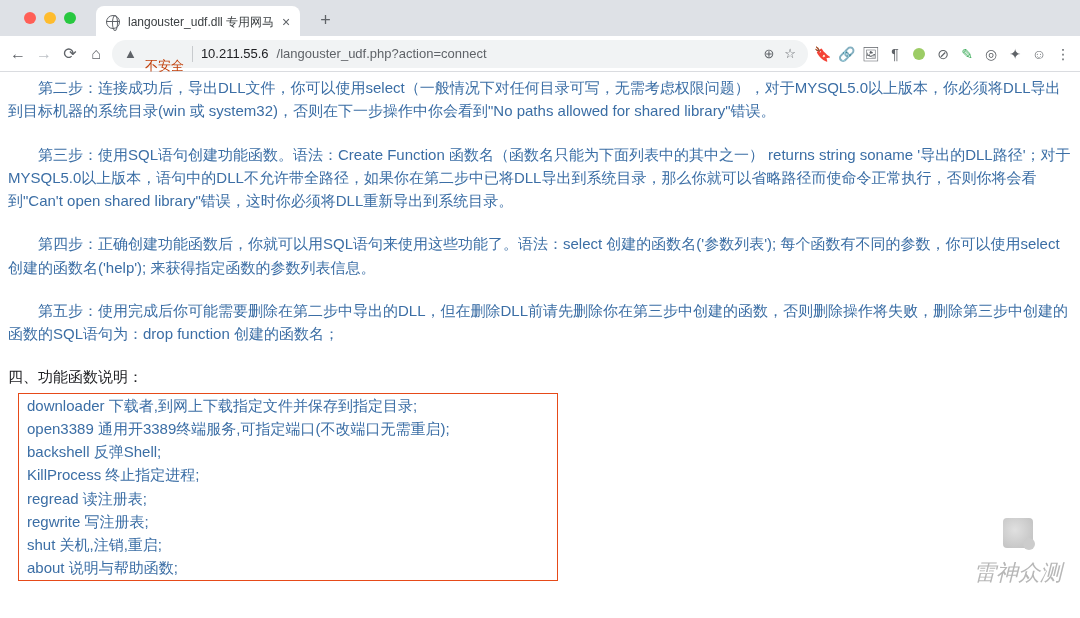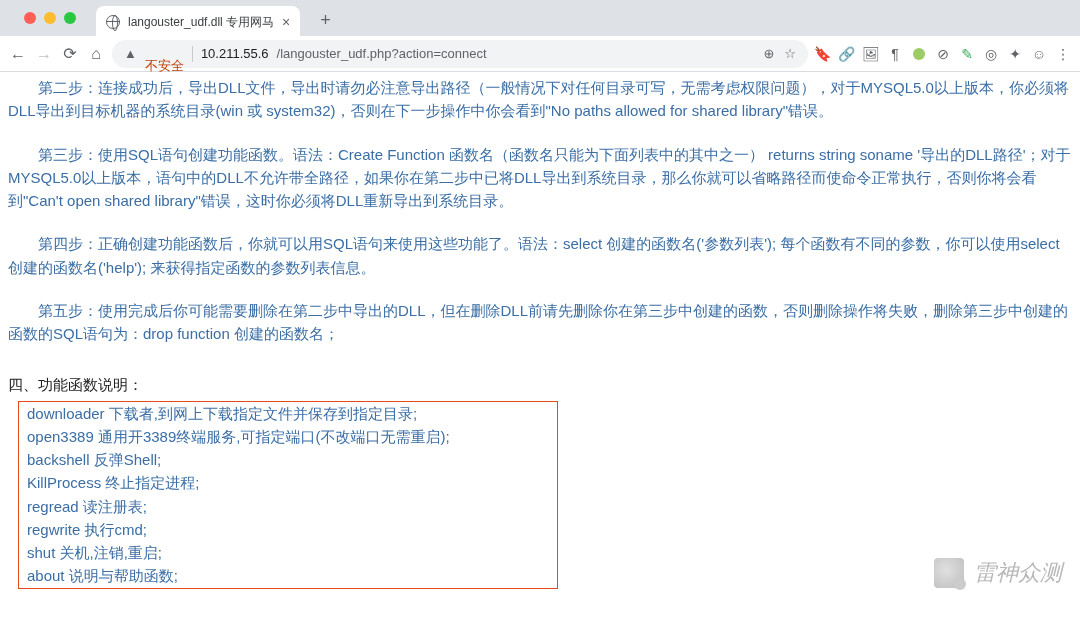--- a/index.html
+++ b/index.html
@@ -80,41 +80,42 @@
 .greendot { width: 12px; height: 12px; background: #9ccc65; border-radius: 50%; }
 .content {
   padding: 4px 8px;
   font-size: 15px;
   line-height: 1.55;
   color: #3b6ea5;
 }
 .content p { margin-bottom: 4px; }
 .indent { text-indent: 2em; }
 .spacer { height: 16px; }
-.section-title { color: #202124; font-size: 15px; margin-top: 8px; margin-bottom: 2px; }
+.section-title { color: #202124; font-size: 15px; margin-top: 0; margin-bottom: 2px; }
 .funcbox {
   border: 1px solid #e64a19;
   margin: 2px 0 0 10px;
   padding: 0 8px;
   width: 540px;
   color: #3b6ea5;
   font-size: 15px;
   line-height: 1.55;
 }
 .watermark {
   position: absolute;
   right: 18px;
   bottom: 30px;
   display: flex;
   align-items: center;
   gap: 10px;
   color: #b7b7b7;
   font-size: 22px;
   font-style: italic;
   font-weight: 500;
+  flex-direction: column;
 }
 .wm-icon {
   width: 30px;
   height: 30px;
   border-radius: 4px;
   background: radial-gradient(circle at 40% 40%, #e0e0e0, #bdbdbd);
   position: relative;
 }
 .wm-icon:after {
   content: "";
@@ -166,36 +167,36 @@
     <span class="ext-ico">⊘</span>
     <span class="ext-ico ext-green">✎</span>
     <span class="ext-ico">◎</span>
     <span class="ext-ico">✦</span>
     <span class="ext-ico">☺</span>
     <span class="ext-ico">⋮</span>
   </div>
 </div>
 
 <div class="content">
-  <p class="indent">第二步：连接成功后，导出DLL文件，导出时请勿必注意导出路径（一般情况下对任何目录可写，无需考虑权限问题），对于MYSQL5.0以上版本，你必须将DLL导出到目标机器的系统目录(win 或 system32)，否则在下一步操作中你会看到"No paths allowed for shared library"错误。</p>
+  <p class="indent">第二步：连接成功后，导出DLL文件，你可以使用select（一般情况下对任何目录可写，无需考虑权限问题），对于MYSQL5.0以上版本，你必须将DLL导出到目标机器的系统目录(win 或 system32)，否则在下一步操作中你会看到"No paths allowed for shared library"错误。</p>
   <div class="spacer"></div>
   <p class="indent">第三步：使用SQL语句创建功能函数。语法：Create Function 函数名（函数名只能为下面列表中的其中之一） returns string soname '导出的DLL路径'；对于MYSQL5.0以上版本，语句中的DLL不允许带全路径，如果你在第二步中已将DLL导出到系统目录，那么你就可以省略路径而使命令正常执行，否则你将会看到"Can't open shared library"错误，这时你必须将DLL重新导出到系统目录。</p>
   <div class="spacer"></div>
   <p class="indent">第四步：正确创建功能函数后，你就可以用SQL语句来使用这些功能了。语法：select 创建的函数名('参数列表');   每个函数有不同的参数，你可以使用select 创建的函数名('help');  来获得指定函数的参数列表信息。</p>
   <div class="spacer"></div>
   <p class="indent">第五步：使用完成后你可能需要删除在第二步中导出的DLL，但在删除DLL前请先删除你在第三步中创建的函数，否则删除操作将失败，删除第三步中创建的函数的SQL语句为：drop function 创建的函数名；</p>
   <div class="spacer"></div>
   <p class="section-title">四、功能函数说明：</p>
   <div class="funcbox">
     <div>downloader 下载者,到网上下载指定文件并保存到指定目录;</div>
     <div>open3389 通用开3389终端服务,可指定端口(不改端口无需重启);</div>
     <div>backshell 反弹Shell;</div>
     <div>KillProcess 终止指定进程;</div>
     <div>regread 读注册表;</div>
-    <div>regwrite 执行cmd;</div>
+    <div>regwrite 写注册表;</div>
     <div>shut 关机,注销,重启;</div>
     <div>about 说明与帮助函数;</div>
   </div>
 </div>
 
 <div class="watermark">
   <div class="wm-icon"></div>
   <span>雷神众测</span>
 </div>
 

